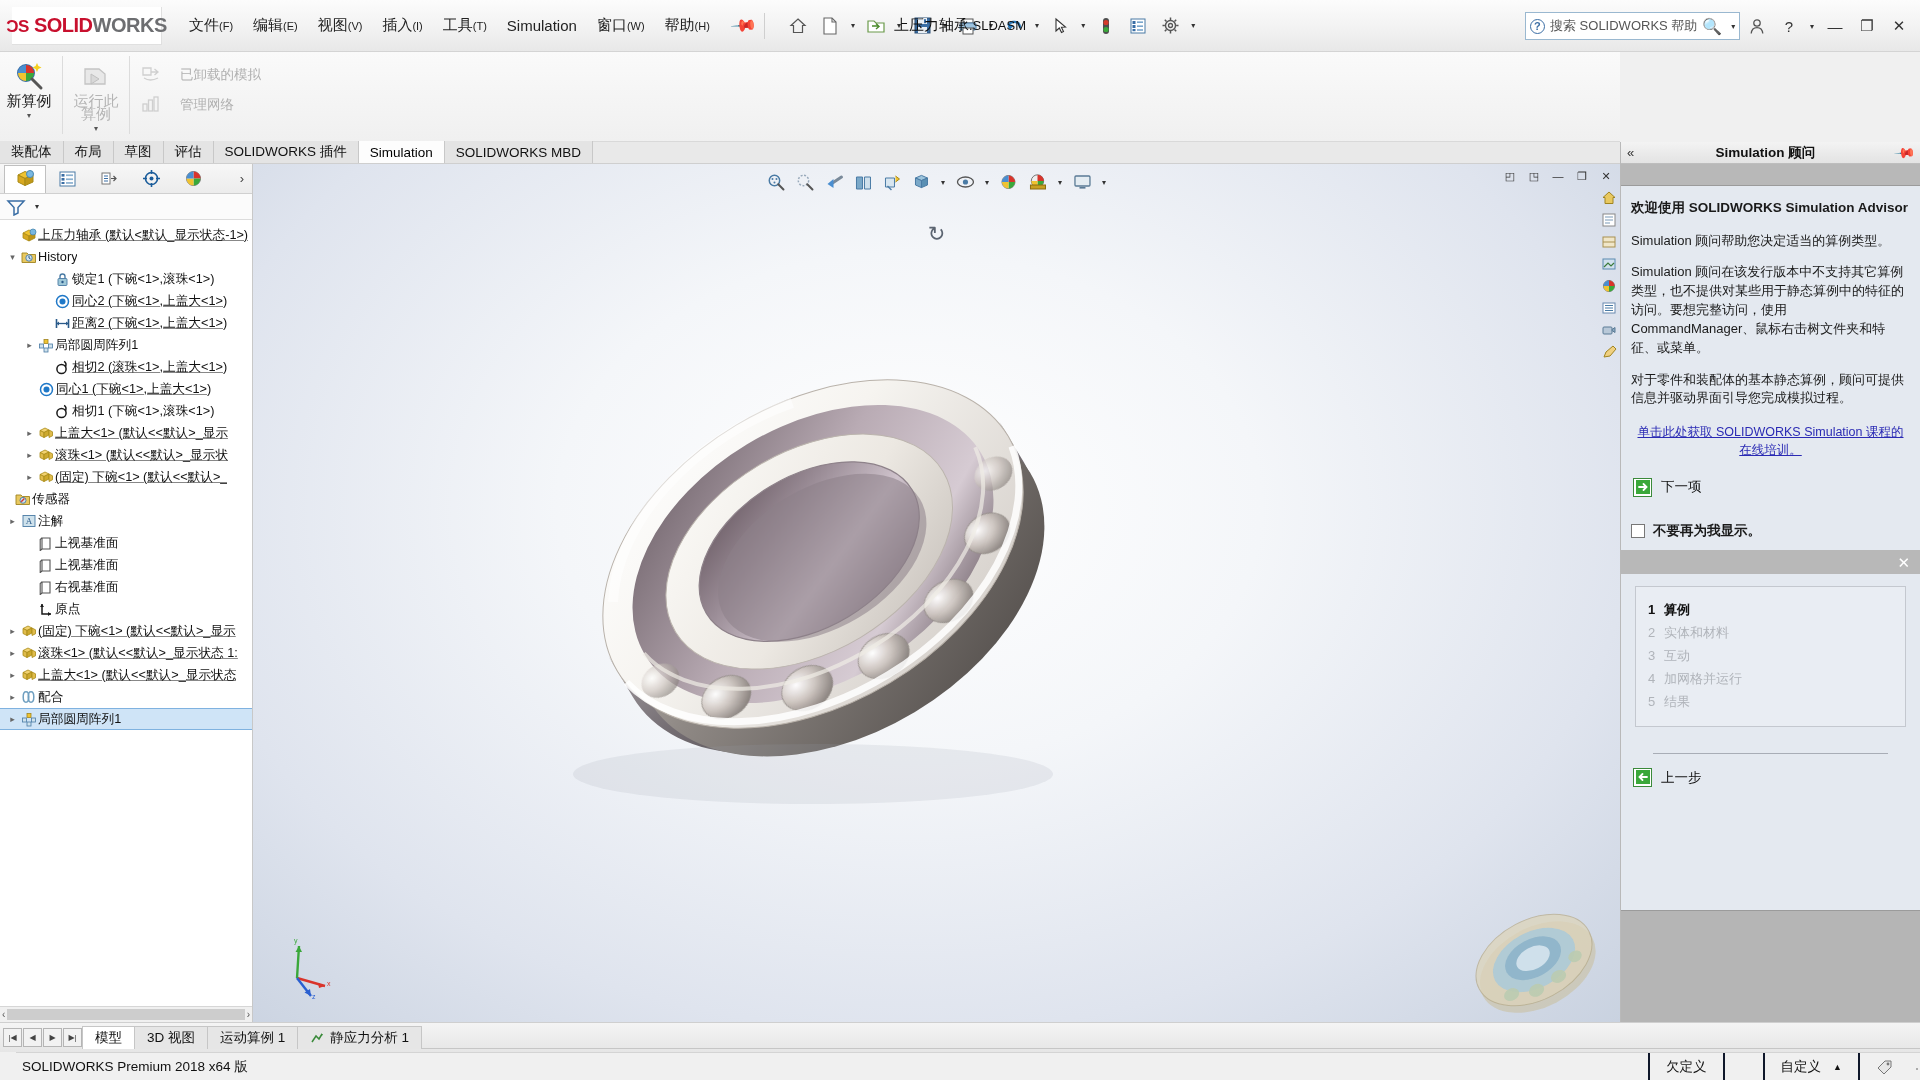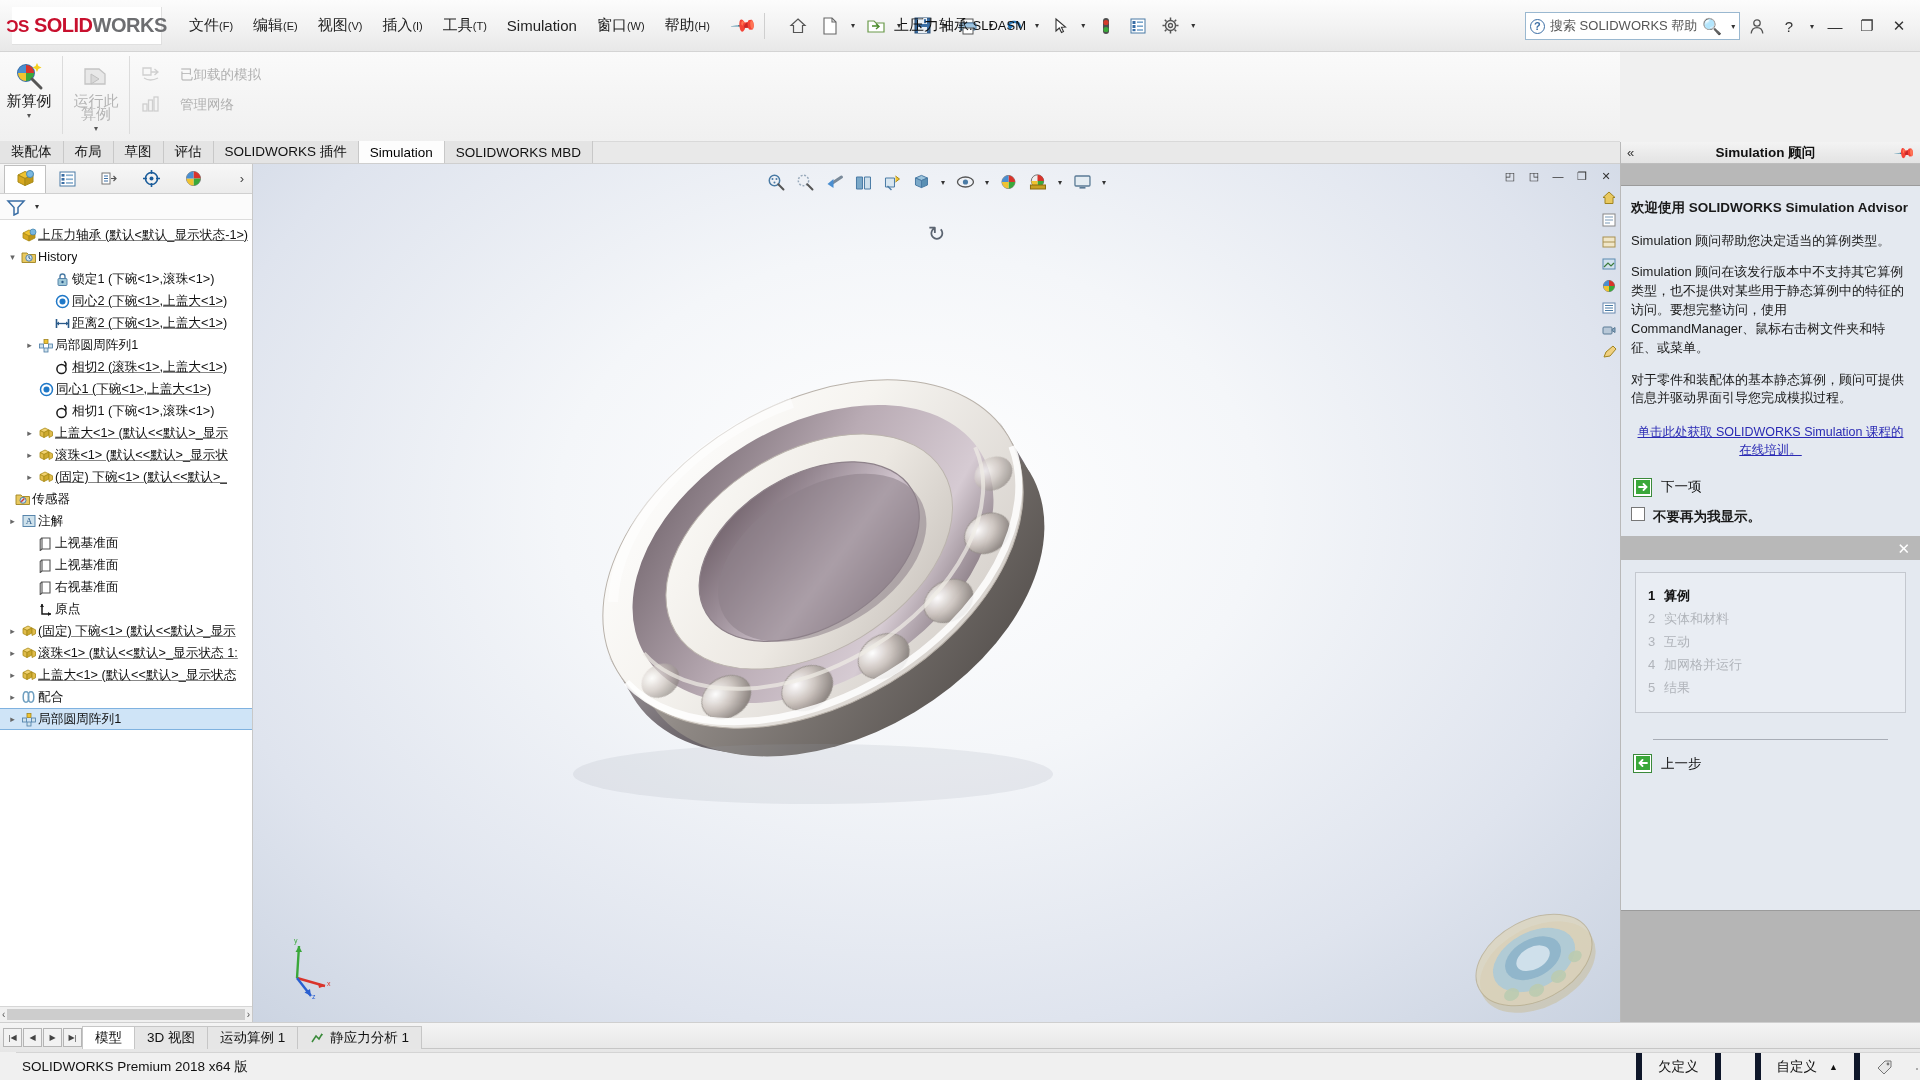--- a/index.html
+++ b/index.html
@@ -231,21 +231,21 @@
     font-size: 12.5px; margin: 16px 4px 18px 4px; cursor: default; line-height: 1.4;
   }
   .adv-next, .adv-prev {
     display: flex; align-items: center; gap: 9px; margin: 10px 2px; cursor: default;
   }
   .arrow-box {
     width: 19px; height: 19px; background: #fff; border: 1px solid #3a8a3a;
     display: flex; align-items: center; justify-content: center; flex: none;
   }
   .adv-next .lbl, .adv-prev .lbl { font-size: 13.5px; color: #111; }
-  .adv-check { display: flex; gap: 8px; margin-top: 10px; cursor: default; }
+  .adv-check { display: flex; align-items: center; gap: 8px; margin-top: 24px; cursor: default; }
   .cbox { width: 14px; height: 14px; border: 1px solid #777; background: #fff; flex: none; }
 
   .adv-closerow {
     height: 24px; background: #b8b8b8; display: flex; align-items: center;
     justify-content: flex-end; padding-right: 10px; margin: 10px -10px 0 -10px;
   }
   .adv-closerow .x { color: #fff; font-size: 15px; cursor: default; }
 
   .adv-steps {
     margin: 12px 4px 0 4px; border: 1px solid #c4c8cf; background: #e9edf3;
@@ -282,21 +282,21 @@
 
   .statusbar {
     position: absolute; left: 16px; bottom: 0; width: 1920px; height: 28px;
     background: #f0f0f0; border-top: 1px solid #d4d4d4;
     display: flex; align-items: center; font-size: 13.5px; color: #111;
   }
   .sb-left { padding-left: 6px; }
   .sb-right { margin-left: auto; display: flex; align-items: center; }
   .sb-cell {
     padding: 0 16px; height: 28px; display: flex; align-items: center;
-    border-left: 6px solid #0f172a;
+    border-left: 2px solid #0f172a;
   }
   .sb-grip { width: 14px; height: 14px; margin: 0 6px; }
 </style>
 </head>
 <body>
 
 <div id="app">
 
   <div class="titlebar">
     <div class="logo-box">

